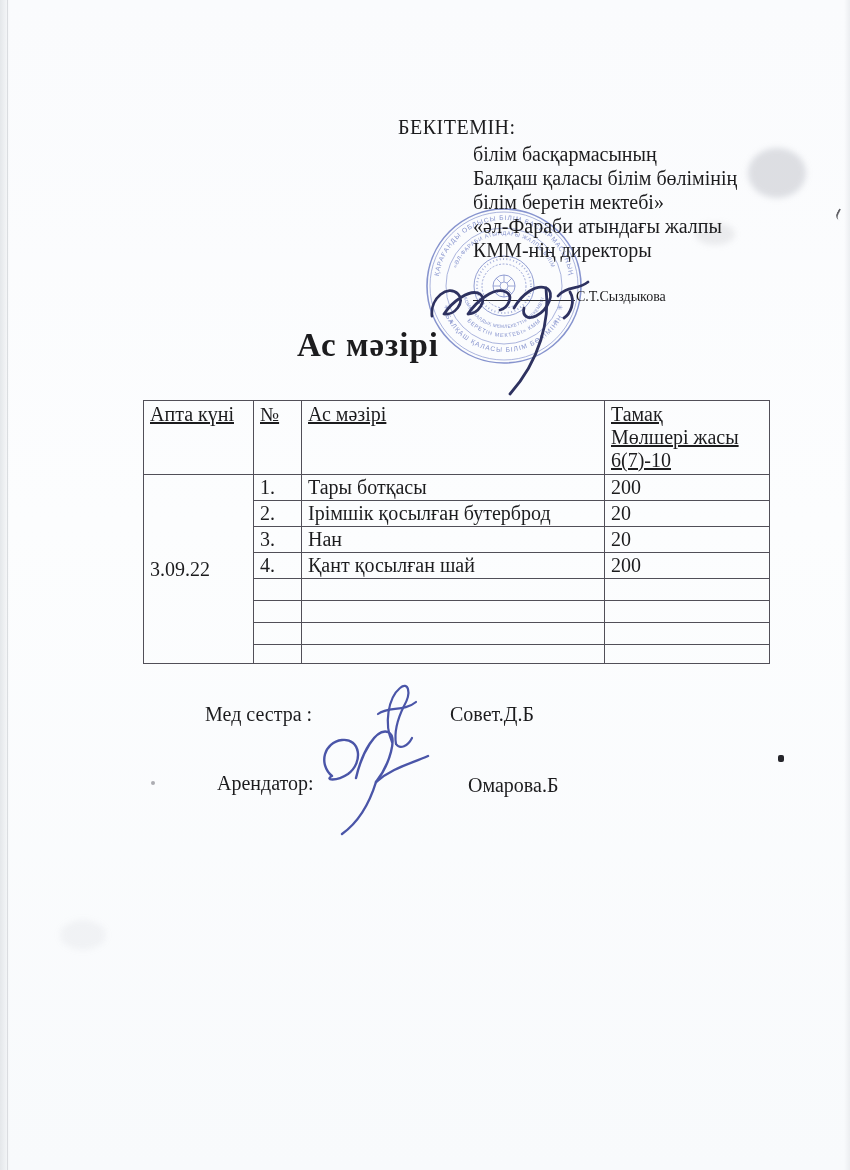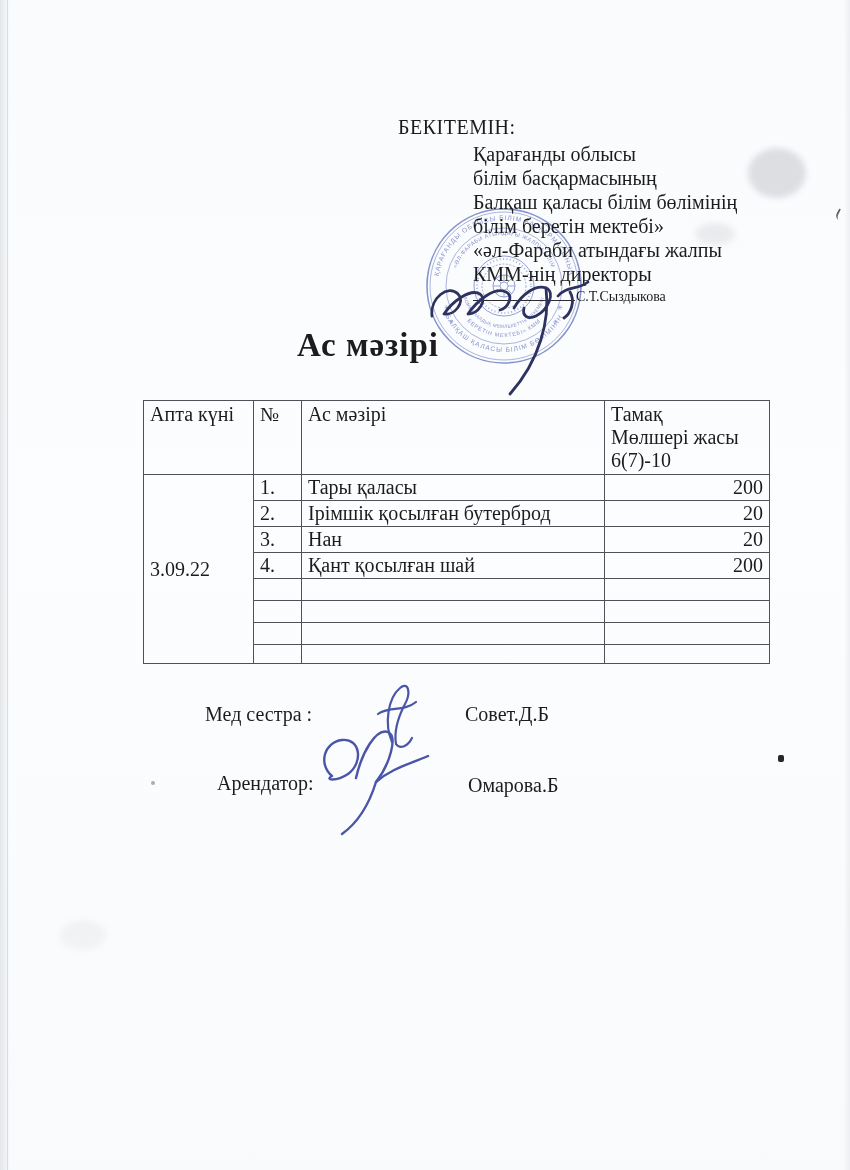--- a/index.html
+++ b/index.html
@@ -38,38 +38,38 @@
   
   .doc-title{position:absolute;left:297px;top:327px;font-size:33px;font-weight:700;letter-spacing:1px;z-index:2;}
 
   
   .stamp{position:absolute;left:424px;top:206px;width:160px;height:160px;z-index:1;opacity:.92;}
   
   .sig-director{position:absolute;left:418px;top:258px;width:185px;height:140px;z-index:3;}
   
   .sig-line{position:absolute;font-size:20px;z-index:2;white-space:nowrap;}
   .sig-med-role{left:205px;top:703px;}
-  .sig-med-name{left:465px;top:703px;text-align:center;}
+  .sig-med-name{left:450px;top:703px;text-align:center;}
   .sig-arend-role{left:217px;top:772px;text-align:right;}
   .sig-arend-name{left:468px;top:774px;}
   .sig-med-ink{position:absolute;left:362px;top:680px;width:62px;height:72px;z-index:3;}
   .sig-arend-ink{position:absolute;left:298px;top:724px;width:150px;height:112px;z-index:3;}
 
   
   .menu-table{position:absolute;left:143px;top:400px;z-index:2;border-collapse:collapse;table-layout:fixed;}
   .menu-table td,.menu-table th{border:1px solid #514f58;font-size:20px;font-weight:normal;
     text-align:left;vertical-align:top;padding:2px 6px;overflow:hidden;}
   .menu-table .col-day{width:97px;}
   .menu-table .col-num{width:35px;}
   .menu-table .col-menu{width:290px;}
   .menu-table .col-portion{width:152px;}
-  .menu-table tr.hdr td{height:60px;}
+  .menu-table tr.hdr td{height:60px;text-decoration:underline;}
   .portion-head{white-space:pre-line;}
   .menu-table tr.data td{height:19px;vertical-align:middle;padding:1px 6px;}
-  .menu-table td.portion-val{text-align:right;}
+  .menu-table td.portion-val{text-align:left;}
   .menu-table tr.empty td{height:17px;}
   .menu-table tr.empty-last td{height:14px;}
   .date-cell{vertical-align:top;padding-top:3px;}
 </style>
 </head>
 <body>
 
 <div class="page">
 
   <div class="edge-left"></div>
@@ -130,21 +130,20 @@
       </text>
       <text x="20" y="104" font-size="7">✳</text>
       <text x="133" y="104" font-size="7">✳</text>
       <text x="129" y="118" font-size="6">✳</text>
       <text x="25" y="118" font-size="6">✳</text>
     </g>
   </svg>
 
   <div class="approval-label">БЕКІТЕМІН:</div>
   <div class="approval-lines">
-    <div>Қарағанды облысы</div>
     <div>білім басқармасының</div>
     <div>Балқаш қаласы білім бөлімінің</div>
     <div>білім беретін мектебі»</div>
     <div>«әл-Фараби атындағы жалпы</div>
     <div>КММ-нің директоры</div>
   </div>
   <div class="director-line">
     <span class="sig-underline"></span><span>С.Т.Сыздыкова</span>
   </div>
 
@@ -166,21 +165,21 @@
       <td class="col-day">Апта күні</td>
       <td class="col-num">№</td>
       <td class="col-menu">Ас мәзірі</td>
       <td class="col-portion portion-head">Тамақ
 Мөлшері жасы
 6(7)-10</td>
     </tr>
     <tr class="data">
       <td class="date-cell" rowspan="8">3.09.22</td>
       <td>1.</td>
-      <td>Тары қаласы</td>
+      <td>Тары ботқасы</td>
       <td class="portion-val">200</td>
     </tr>
     <tr class="data">
       <td>2.</td>
       <td>Ірімшік қосылған бутерброд</td>
       <td class="portion-val">20</td>
     </tr>
     <tr class="data">
       <td>3.</td>
       <td>Нан</td>

